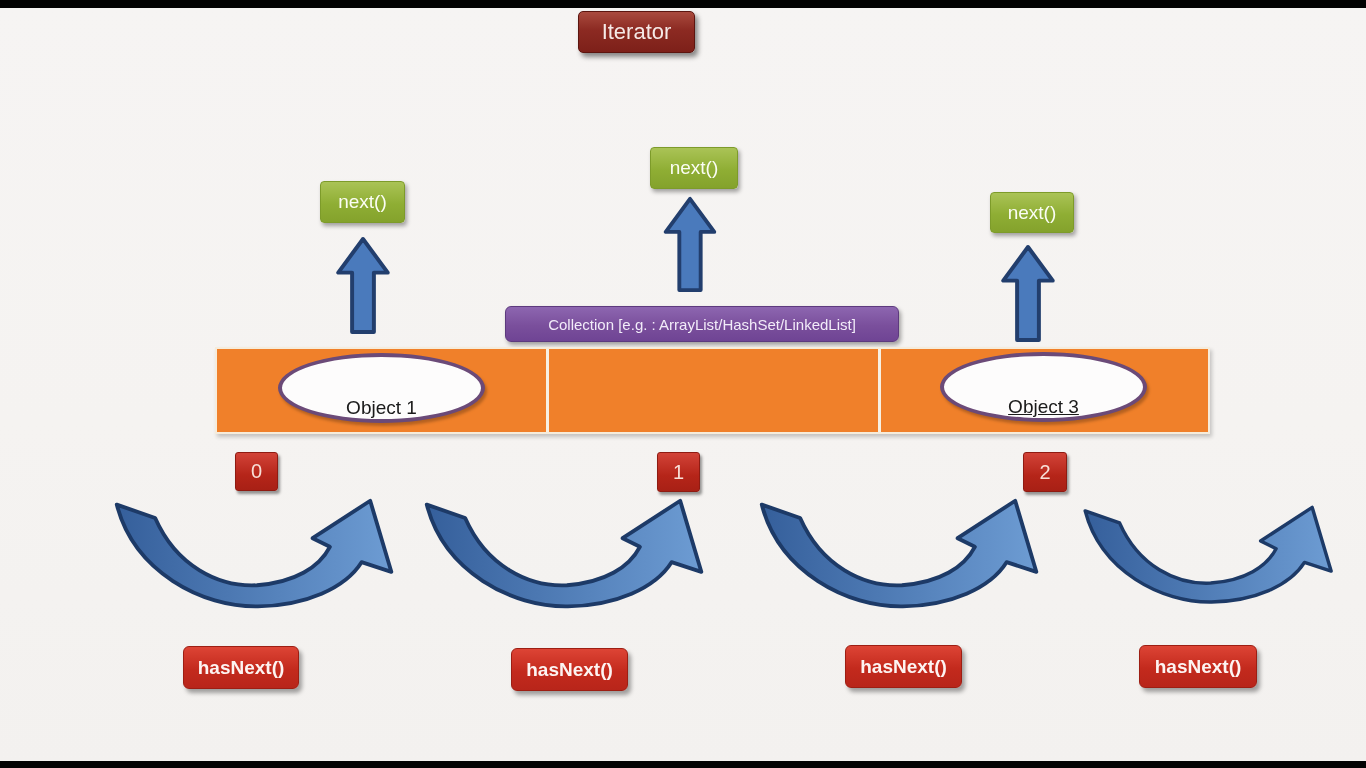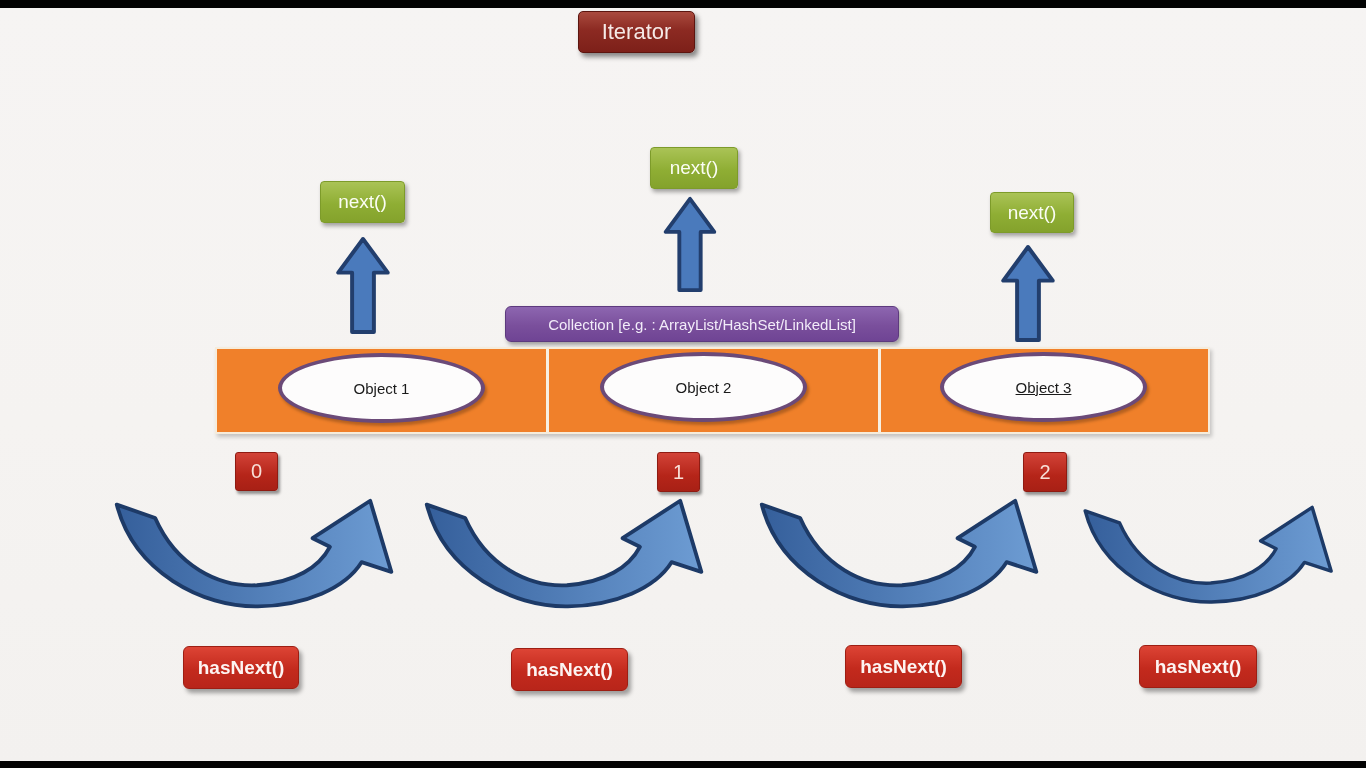--- a/index.html
+++ b/index.html
@@ -45,23 +45,23 @@
     background:#f0802a;border:2px solid #f6ecdb;box-sizing:border-box;
     box-shadow:2px 3px 4px rgba(0,0,0,.2);
   }
   .sep{position:absolute;top:0;width:3px;height:100%;background:#f7f0e3;}
   .sep.s1{left:329px;}
   .sep.s2{left:661px;}
 
   .ellipse{
     position:absolute;width:207px;height:70px;border-radius:50%;
     background:#fdfcfc;border:4px solid #6b4a78;box-sizing:border-box;
-    display:flex;align-items:center;justify-content:center;
+    display:flex;align-items:flex-end;justify-content:center;
     box-shadow:2px 3px 3px rgba(0,0,0,.25);
-    color:#1a1a1a;font-size:15px;
+    color:#1a1a1a;font-size:19px;
   }
   .el1{left:278px;top:353px;}
   .el2{left:600px;top:352px;}
   .el3{left:940px;top:352px;text-decoration:underline;}
 
   .idx{
     background:linear-gradient(180deg,#d24338 0%,#b52519 60%,#a82015 100%);
     border:1px solid #8f1b12;border-radius:3px;
     box-shadow:2px 3px 3px rgba(0,0,0,.4);
     color:#f8dfd7;font-size:20px;
@@ -110,23 +110,20 @@
   <div class="box collection">Collection [e.g. : ArrayList/HashSet/LinkedList]</div>
 
   <div class="array">
     <div class="sep s1"></div>
     <div class="sep s2"></div>
   </div>
 
   <div class="ellipse el1">
     <span>Object 1</span>
   </div>
-  <div class="ellipse el2">
-    <span>Object 2</span>
-  </div>
   <div class="ellipse el3">
     <span>Object 3</span>
   </div>
 
   <div class="box idx i0">0</div>
   <div class="box idx i1">1</div>
   <div class="box idx i2">2</div>
 
   <svg class="svgabs" style="left:110px;top:495px;" width="290" height="120" viewBox="0 0 300 125">
     <defs>

